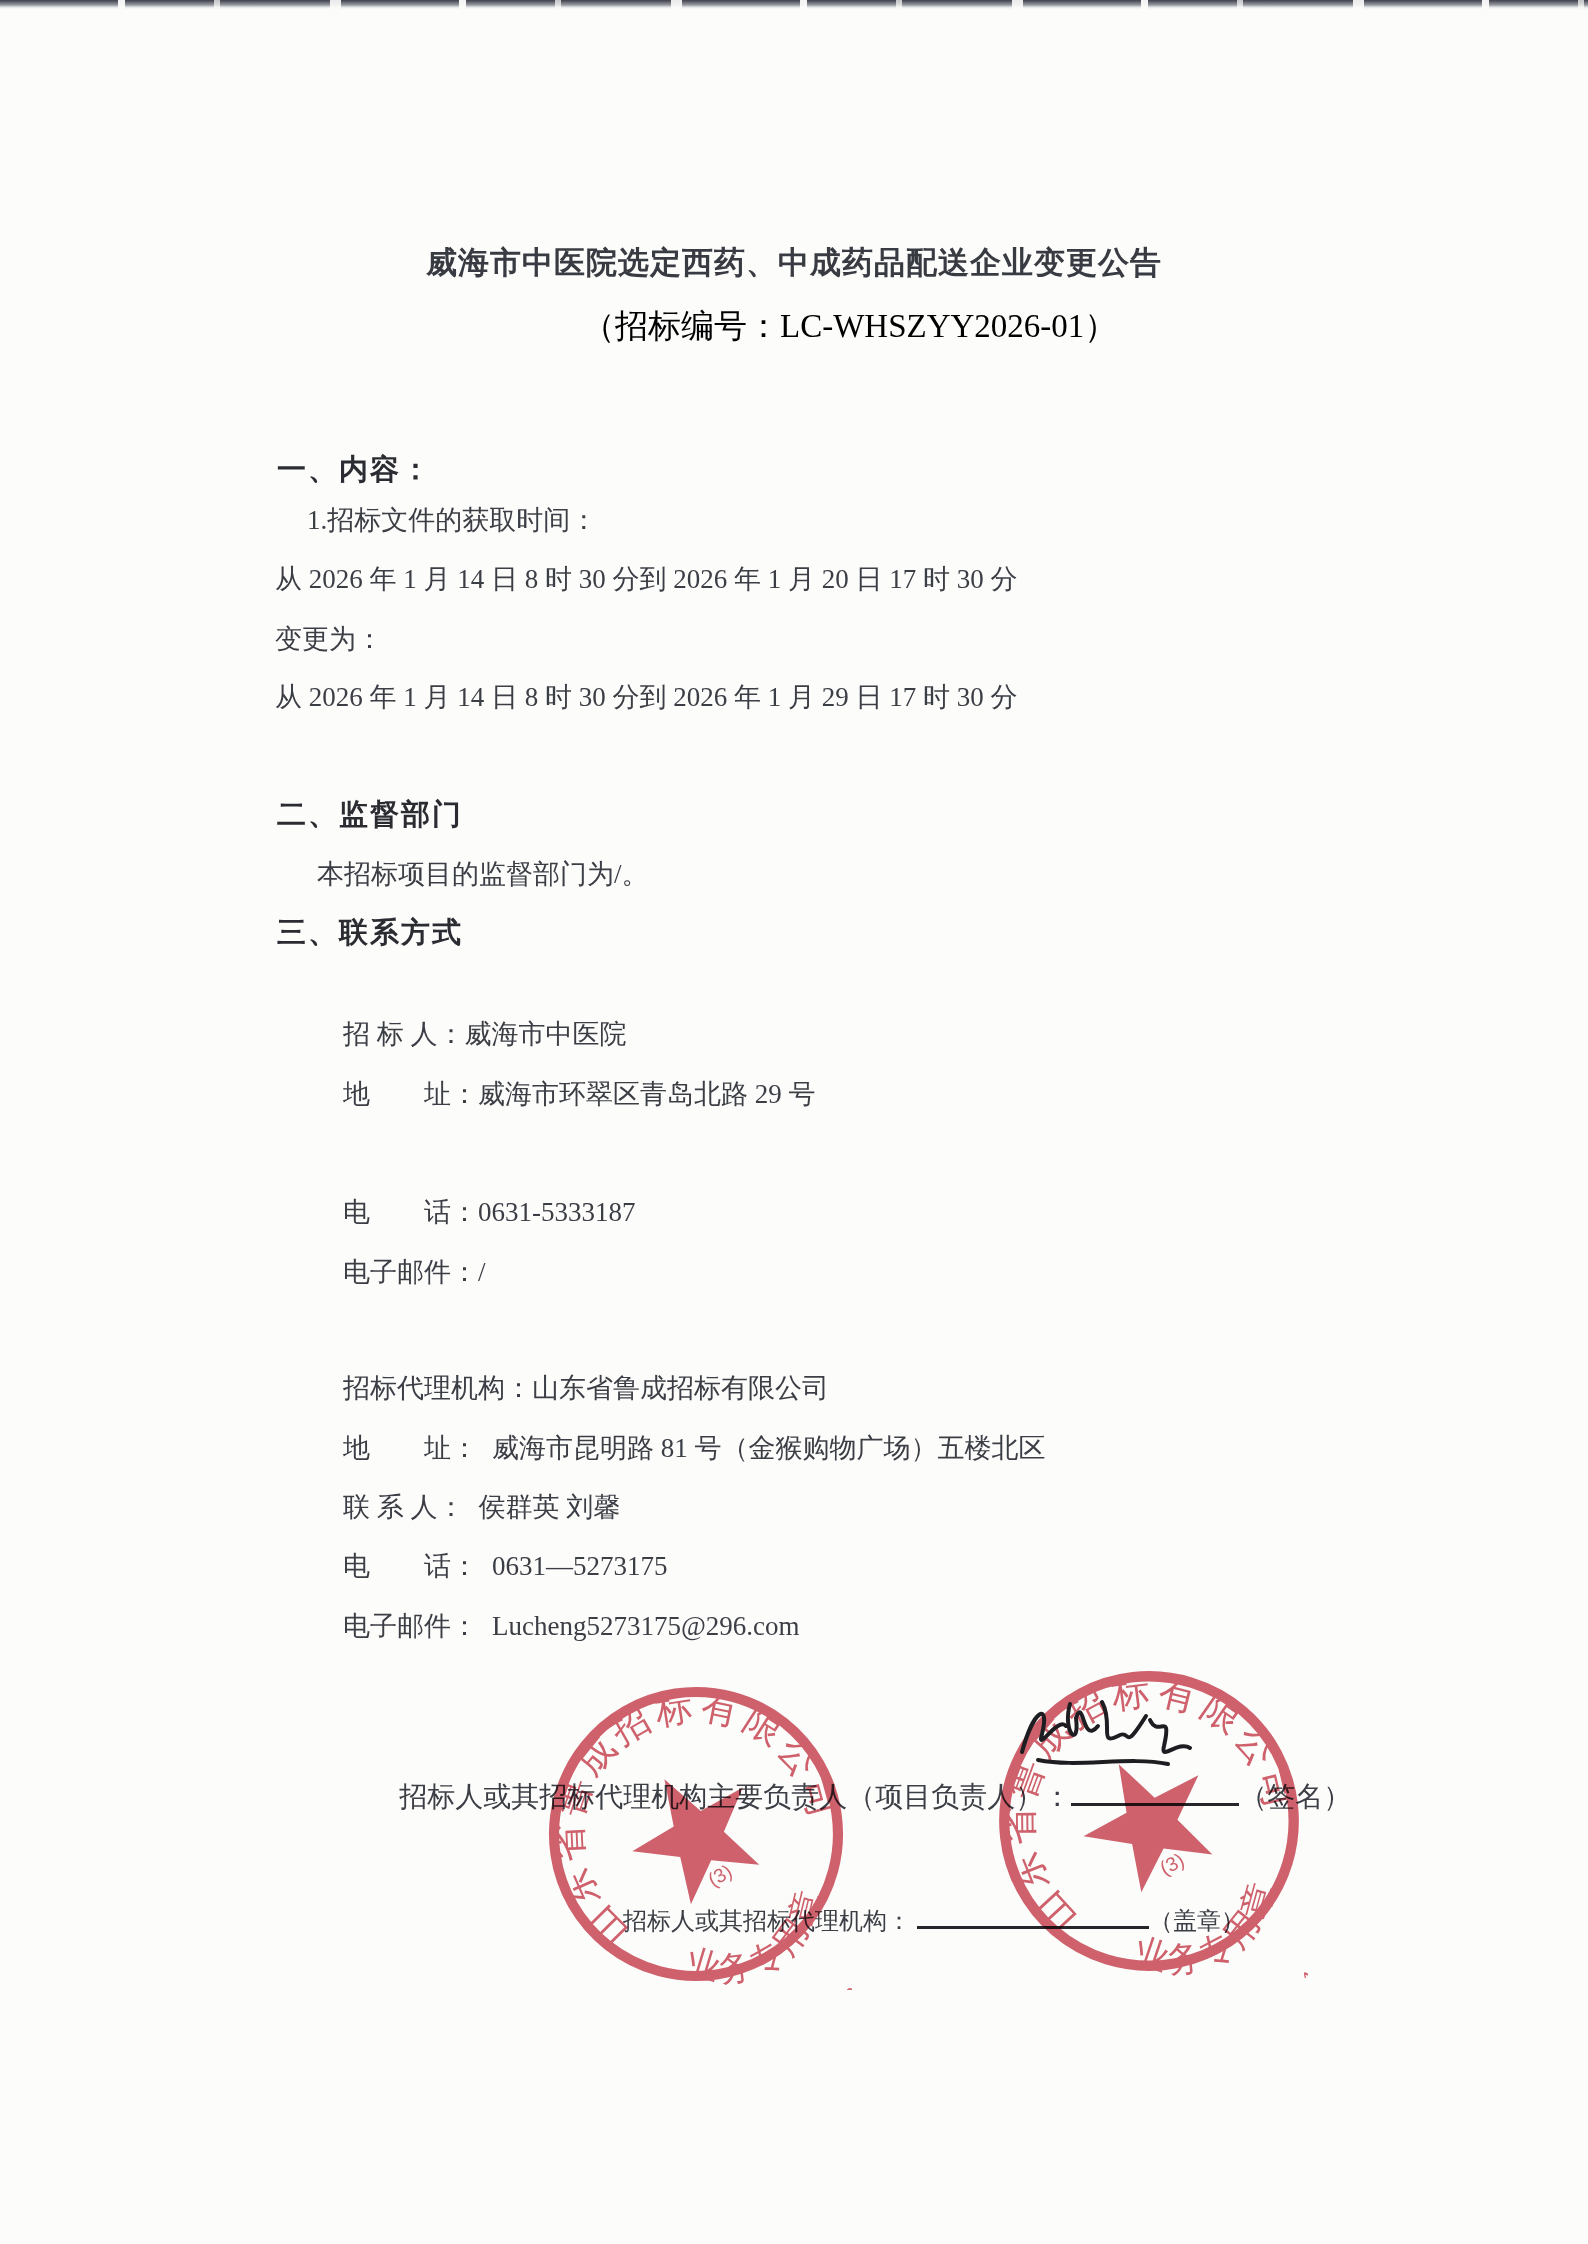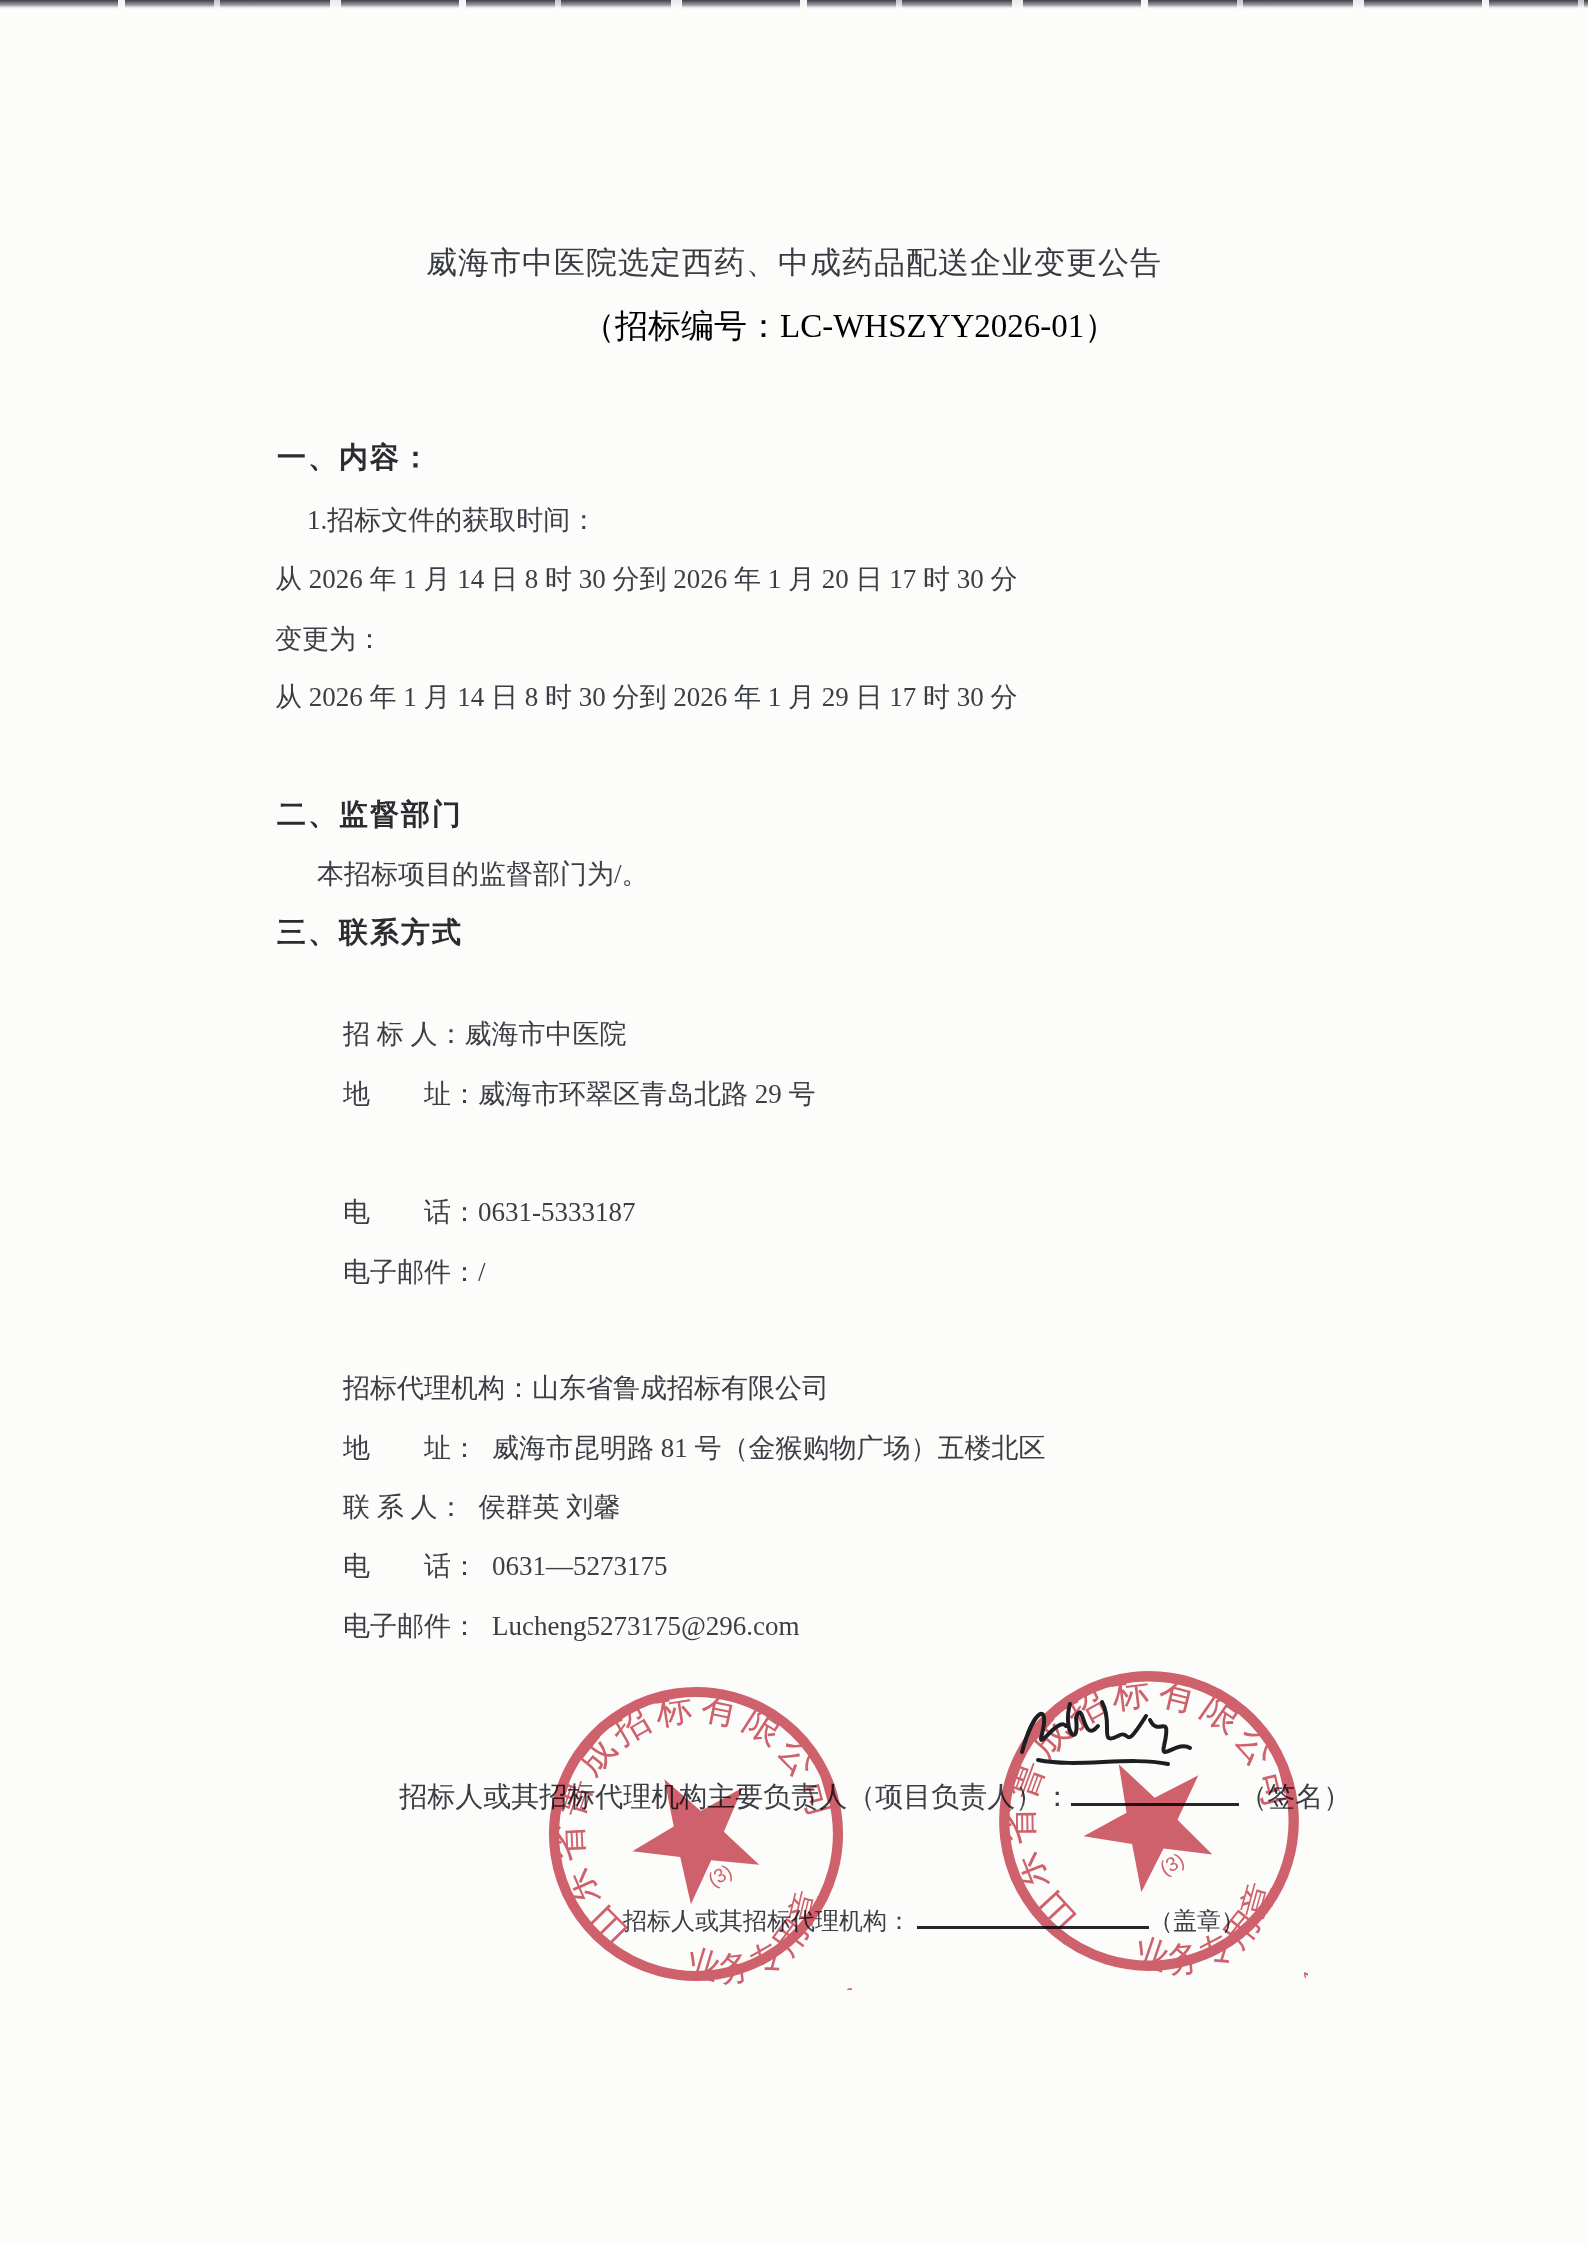--- a/index.html
+++ b/index.html
@@ -16,42 +16,42 @@
   .scan-strip{
     position:absolute;top:0;left:0;right:0;height:9px;
     background-image:
       repeating-linear-gradient(90deg,
         transparent 0 118px, rgba(252,252,251,.95) 118px 125px,
         transparent 125px 214px, rgba(252,252,251,.7) 214px 220px,
         transparent 220px 330px, rgba(252,252,251,.9) 330px 341px),
       linear-gradient(180deg, rgba(41,44,56,.9) 0%, rgba(84,88,100,.6) 55%, rgba(160,164,176,.25) 80%, rgba(200,200,210,0) 100%);
   }
   .ln{position:absolute;white-space:pre;font-size:27px;line-height:34px;z-index:2;}
-  .title{font-size:31px;letter-spacing:1px;font-weight:400;color:#393b42;}
+  .title{font-size:31px;letter-spacing:1px;font-weight:700;color:#393b42;}
   .sub{font-size:33px;color:#000000;}
   .h{
     font-family:"Liberation Sans","DejaVu Sans",sans-serif;
     font-weight:700;font-size:29px;color:#2a2c32;letter-spacing:2px;
   }
   .uline{display:inline-block;border-bottom:3px solid #27272b;height:26px;vertical-align:baseline;}
   .stamp{position:absolute;z-index:3;mix-blend-mode:multiply;}
   .sig-scribble{position:absolute;z-index:4;}
   .vgap{margin-left:14px;}
 </style>
 </head>
 <body>
 
 <div class="page">
 
   <div class="scan-strip"></div>
 
   <div class="ln title" style="left:0;right:0;top:246px;text-align:center;">威海市中医院选定西药、中成药品配送企业变更公告</div>
   <div class="ln sub" style="left:582px;top:309px;">（招标编号：LC-WHSZYY2026-01）</div>
 
-  <div class="ln h" style="left:277px;top:440px;">一、内容：</div>
+  <div class="ln h" style="left:277px;top:452px;">一、内容：</div>
   <div class="ln" style="left:307px;top:503px;">1.招标文件的获取时间：</div>
   <div class="ln" style="left:275px;top:562px;">从 2026 年 1 月 14 日 8 时 30 分到 2026 年 1 月 20 日 17 时 30 分</div>
   <div class="ln" style="left:275px;top:622px;">变更为：</div>
   <div class="ln" style="left:275px;top:680px;">从 2026 年 1 月 14 日 8 时 30 分到 2026 年 1 月 29 日 17 时 30 分</div>
 
   <div class="ln h" style="left:277px;top:797px;">二、监督部门</div>
   <div class="ln" style="left:317px;top:857px;">本招标项目的监督部门为/。</div>
 
   <div class="ln h" style="left:277px;top:915px;">三、联系方式</div>
 

